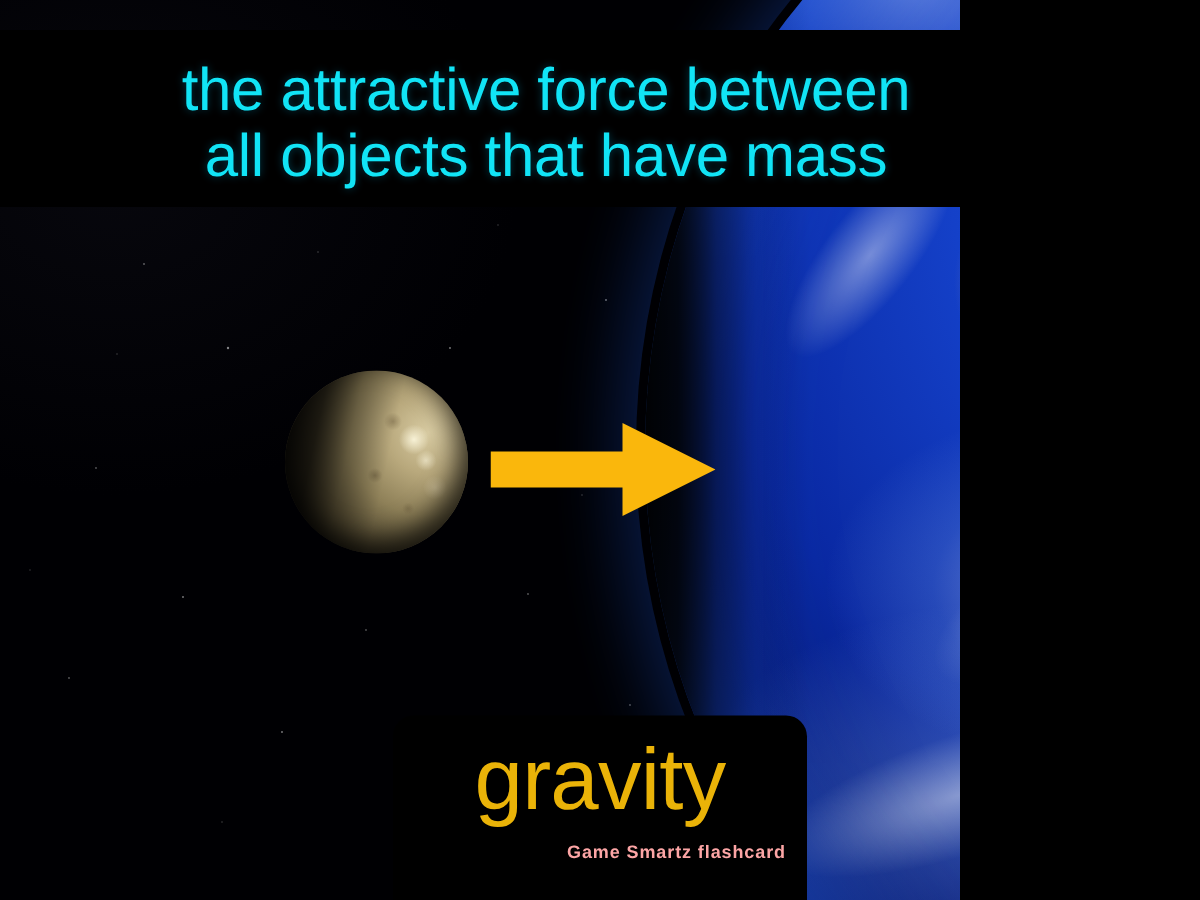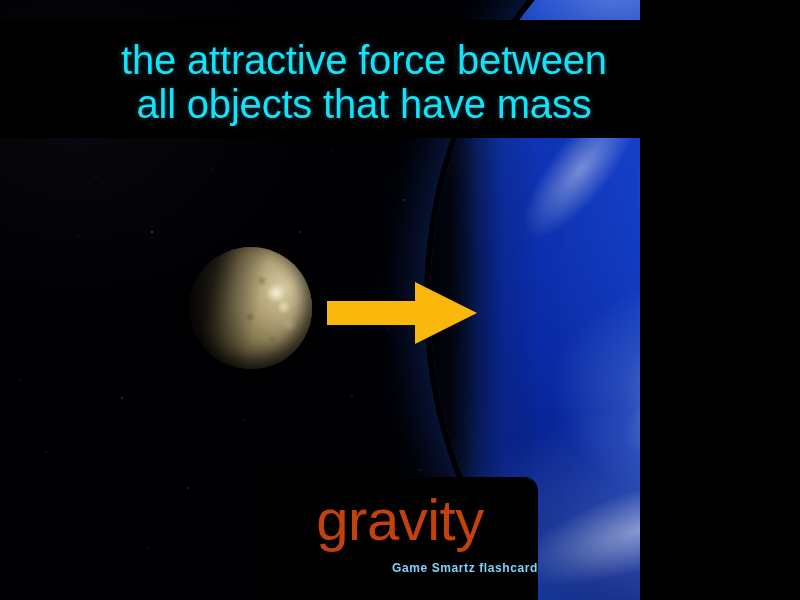--- a/index.html
+++ b/index.html
@@ -197,36 +197,36 @@
     white-space: pre-line;
     text-shadow: 0 0 6px rgba(0,200,255,.30);
   }
 
   .term-text {
     position: absolute;
     left: 0;
     top: 10px;
     width: 276px;
     text-align: center;
-    color: #c2410c;
+    color: #eab308;
     font-size: 58px;
     line-height: 66px;
     font-weight: 400;
     letter-spacing: -0.5px;
   }
 
   .credit-text {
     position: absolute;
     left: 0;
     top: 84px;
     width: 276px;
     padding-left: 116px;
     box-sizing: border-box;
-    text-align: right;
-    color: #7dd3fc;
+    text-align: left;
+    color: #fca5a5;
     font-size: 12px;
     line-height: 14px;
     font-weight: 700;
     letter-spacing: .6px;
     white-space: nowrap;
   }
 </style>
 </head>
 <body>
 

